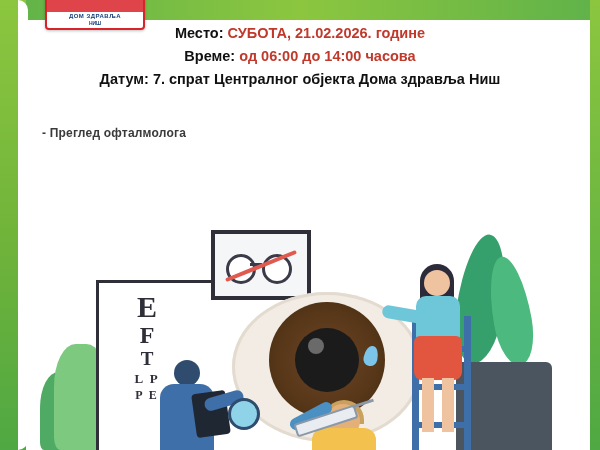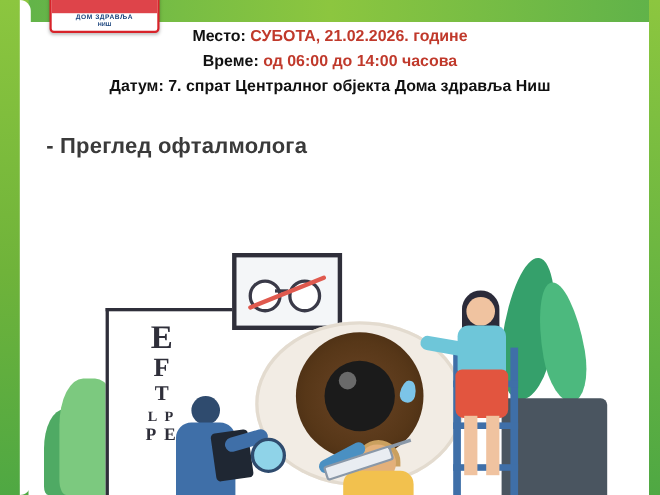--- a/index.html
+++ b/index.html
@@ -122,21 +122,21 @@
   }
 
   
   .services {
     position: absolute;
     left: 42px;
     top: 118px;
     width: 470px;
   }
   .service-item {
-    font-size: 20px;
+    font-size: 12px;
     font-weight: bold;
     color: #3a3a3a;
     line-height: 30px;
     letter-spacing: 0.2px;
   }
 
   
   .illustration {
     position: absolute;
     left: 26px;
@@ -170,21 +170,21 @@
     width: 70px;
     text-align: center;
     color: #2f2f3a;
     font-family: "Liberation Serif", serif;
     font-weight: bold;
   }
   .cl-1 { font-size: 30px; line-height: 30px; }
   .cl-2 { font-size: 24px; line-height: 26px; }
   .cl-3 { font-size: 19px; line-height: 22px; }
   .cl-4 { font-size: 13px; line-height: 18px; letter-spacing: 2px; }
-  .cl-5 { font-size: 16px; line-height: 15px; letter-spacing: 2px; }
+  .cl-5 { font-size: 12px; line-height: 15px; letter-spacing: 2px; }
 
   
   .glasses-frame {
     position: absolute;
     left: 185px;
     top: 34px;
     width: 92px;
     height: 62px;
     background: #f4f6f8;
     border: 4px solid #2f2f3a;

